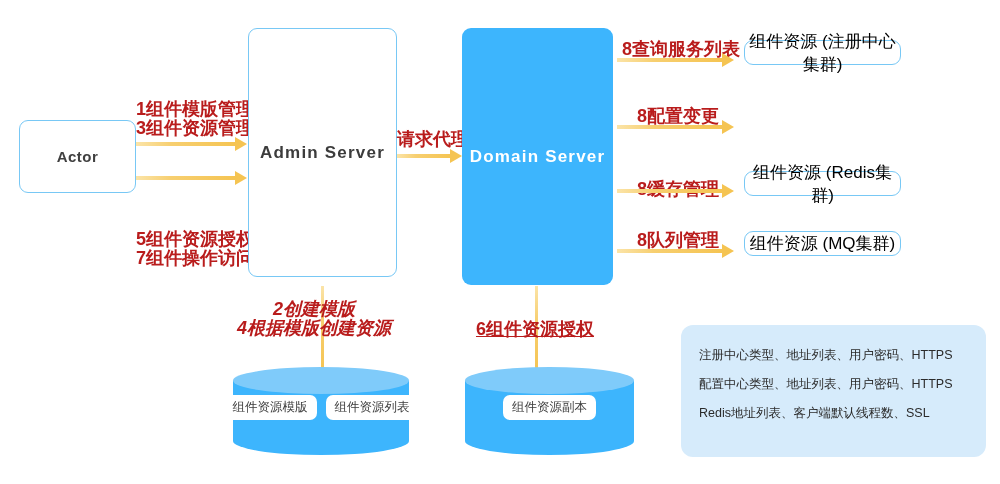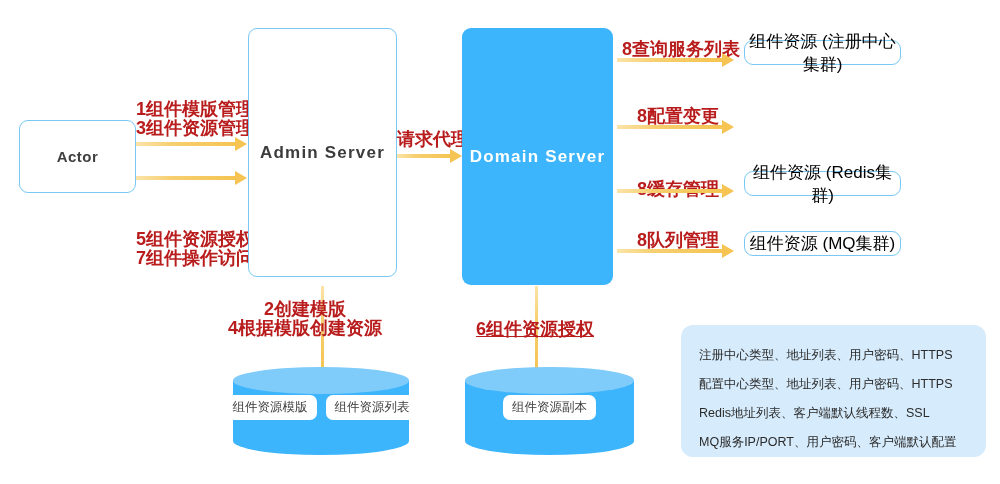--- a/index.html
+++ b/index.html
@@ -232,21 +232,21 @@
 
   <div class="alabel" style="left:637px; top:231px;">8队列管理</div>
   <div class="arrow-line" style="left:617px; top:249px; width:106px;"></div>
   <div class="arrow-head" style="left:722px; top:244px;"></div>
   <div class="obox res-box" id="res-box-3">
     <span>组件资源 (MQ集群)</span>
   </div>
 
   <div class="arrow-line-v" style="left:321px; top:286px; height:87px;"></div>
   <div class="arrow-head-down" style="left:315px; top:368px;"></div>
-  <div class="alabel ctr" style="left:207px; top:300px; width:196px;">
+  <div class="alabel ctr" style="left:216px; top:300px; width:196px;font-style:italic;">
     <div>2创建模版</div>
     <div>4根据模版创建资源</div>
   </div>
 
   <div class="cyl" style="left:233px; top:367px; width:176px; height:90px;">
     <div class="cyl-bot" style="top:60px;  height:28px;"></div>
     <div class="cyl-body" style="top:14px;  height:60px;"></div>
     <div class="cyl-top" style="top:0px;   height:27px;"></div>
     <div class="cyl-tags" style="top:28px;">
       <span class="cyl-tag">组件资源模版</span>
@@ -264,16 +264,15 @@
     <div class="cyl-top" style="top:0px;   height:27px;"></div>
     <div class="cyl-tags" style="top:28px;">
       <span class="cyl-tag">组件资源副本</span>
     </div>
   </div>
 
   <div id="legend-panel">
     <div class="legend-line">注册中心类型、地址列表、用户密码、HTTPS</div>
     <div class="legend-line">配置中心类型、地址列表、用户密码、HTTPS</div>
     <div class="legend-line">Redis地址列表、客户端默认线程数、SSL</div>
-    <div class="legend-line">MQ服务IP/PORT、用户密码、客户端默认配置</div>
   </div>
 
 </div>
 
 </body></html>

